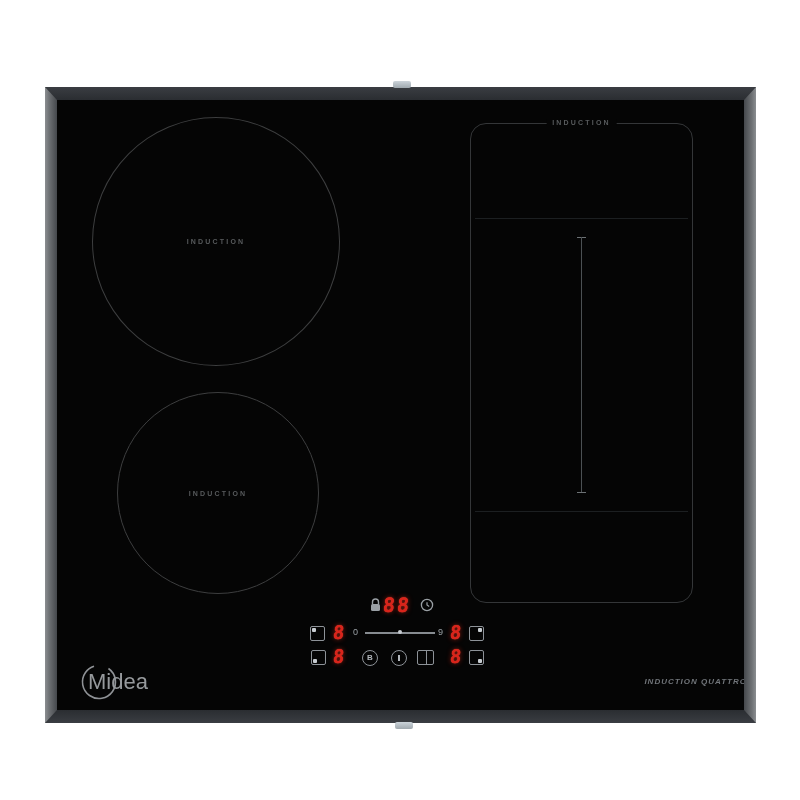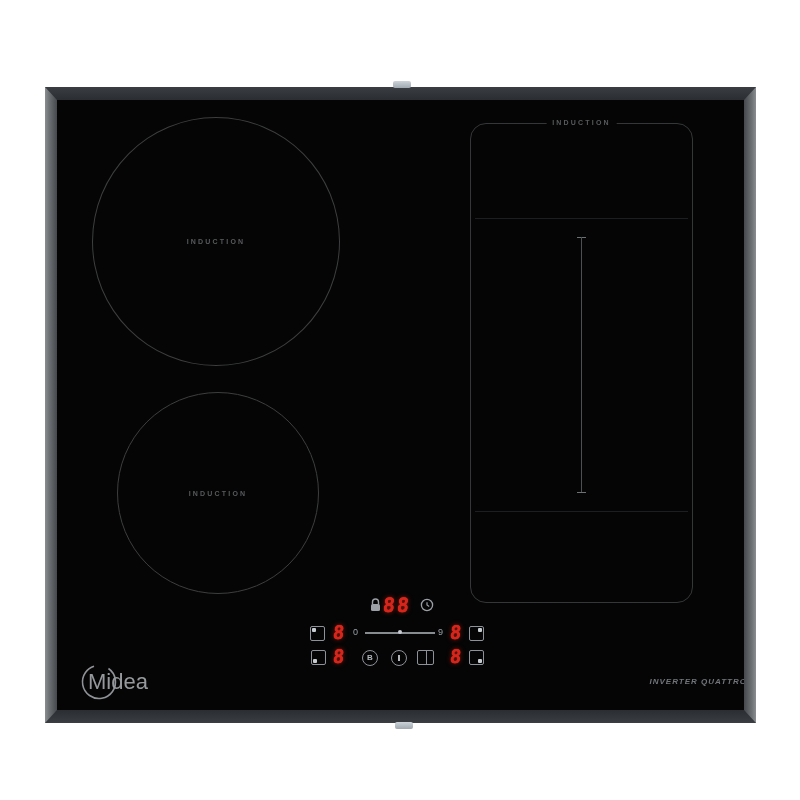--- a/index.html
+++ b/index.html
@@ -134,17 +134,17 @@
             <span class="dot br"></span>
           </div>
       </div>
 
       <div class="brand">
         <svg width="110" height="48" viewBox="0 0 110 48">
           <circle cx="23" cy="26" r="16.5" fill="none" stroke="#8f9296" stroke-width="1.6" stroke-dasharray="88 16" transform="rotate(-55 23 26)"></circle>
           <text x="12" y="33" font-family="Liberation Sans, sans-serif" font-size="22" fill="#96999c">Midea</text>
         </svg>
       </div>
-      <div class="tagline">INVERTER QUATTRO</div>
+      <div class="tagline">INDUCTION QUATTRO</div>
 
     </div>
   </div>
 </div>
 
 </body></html>

